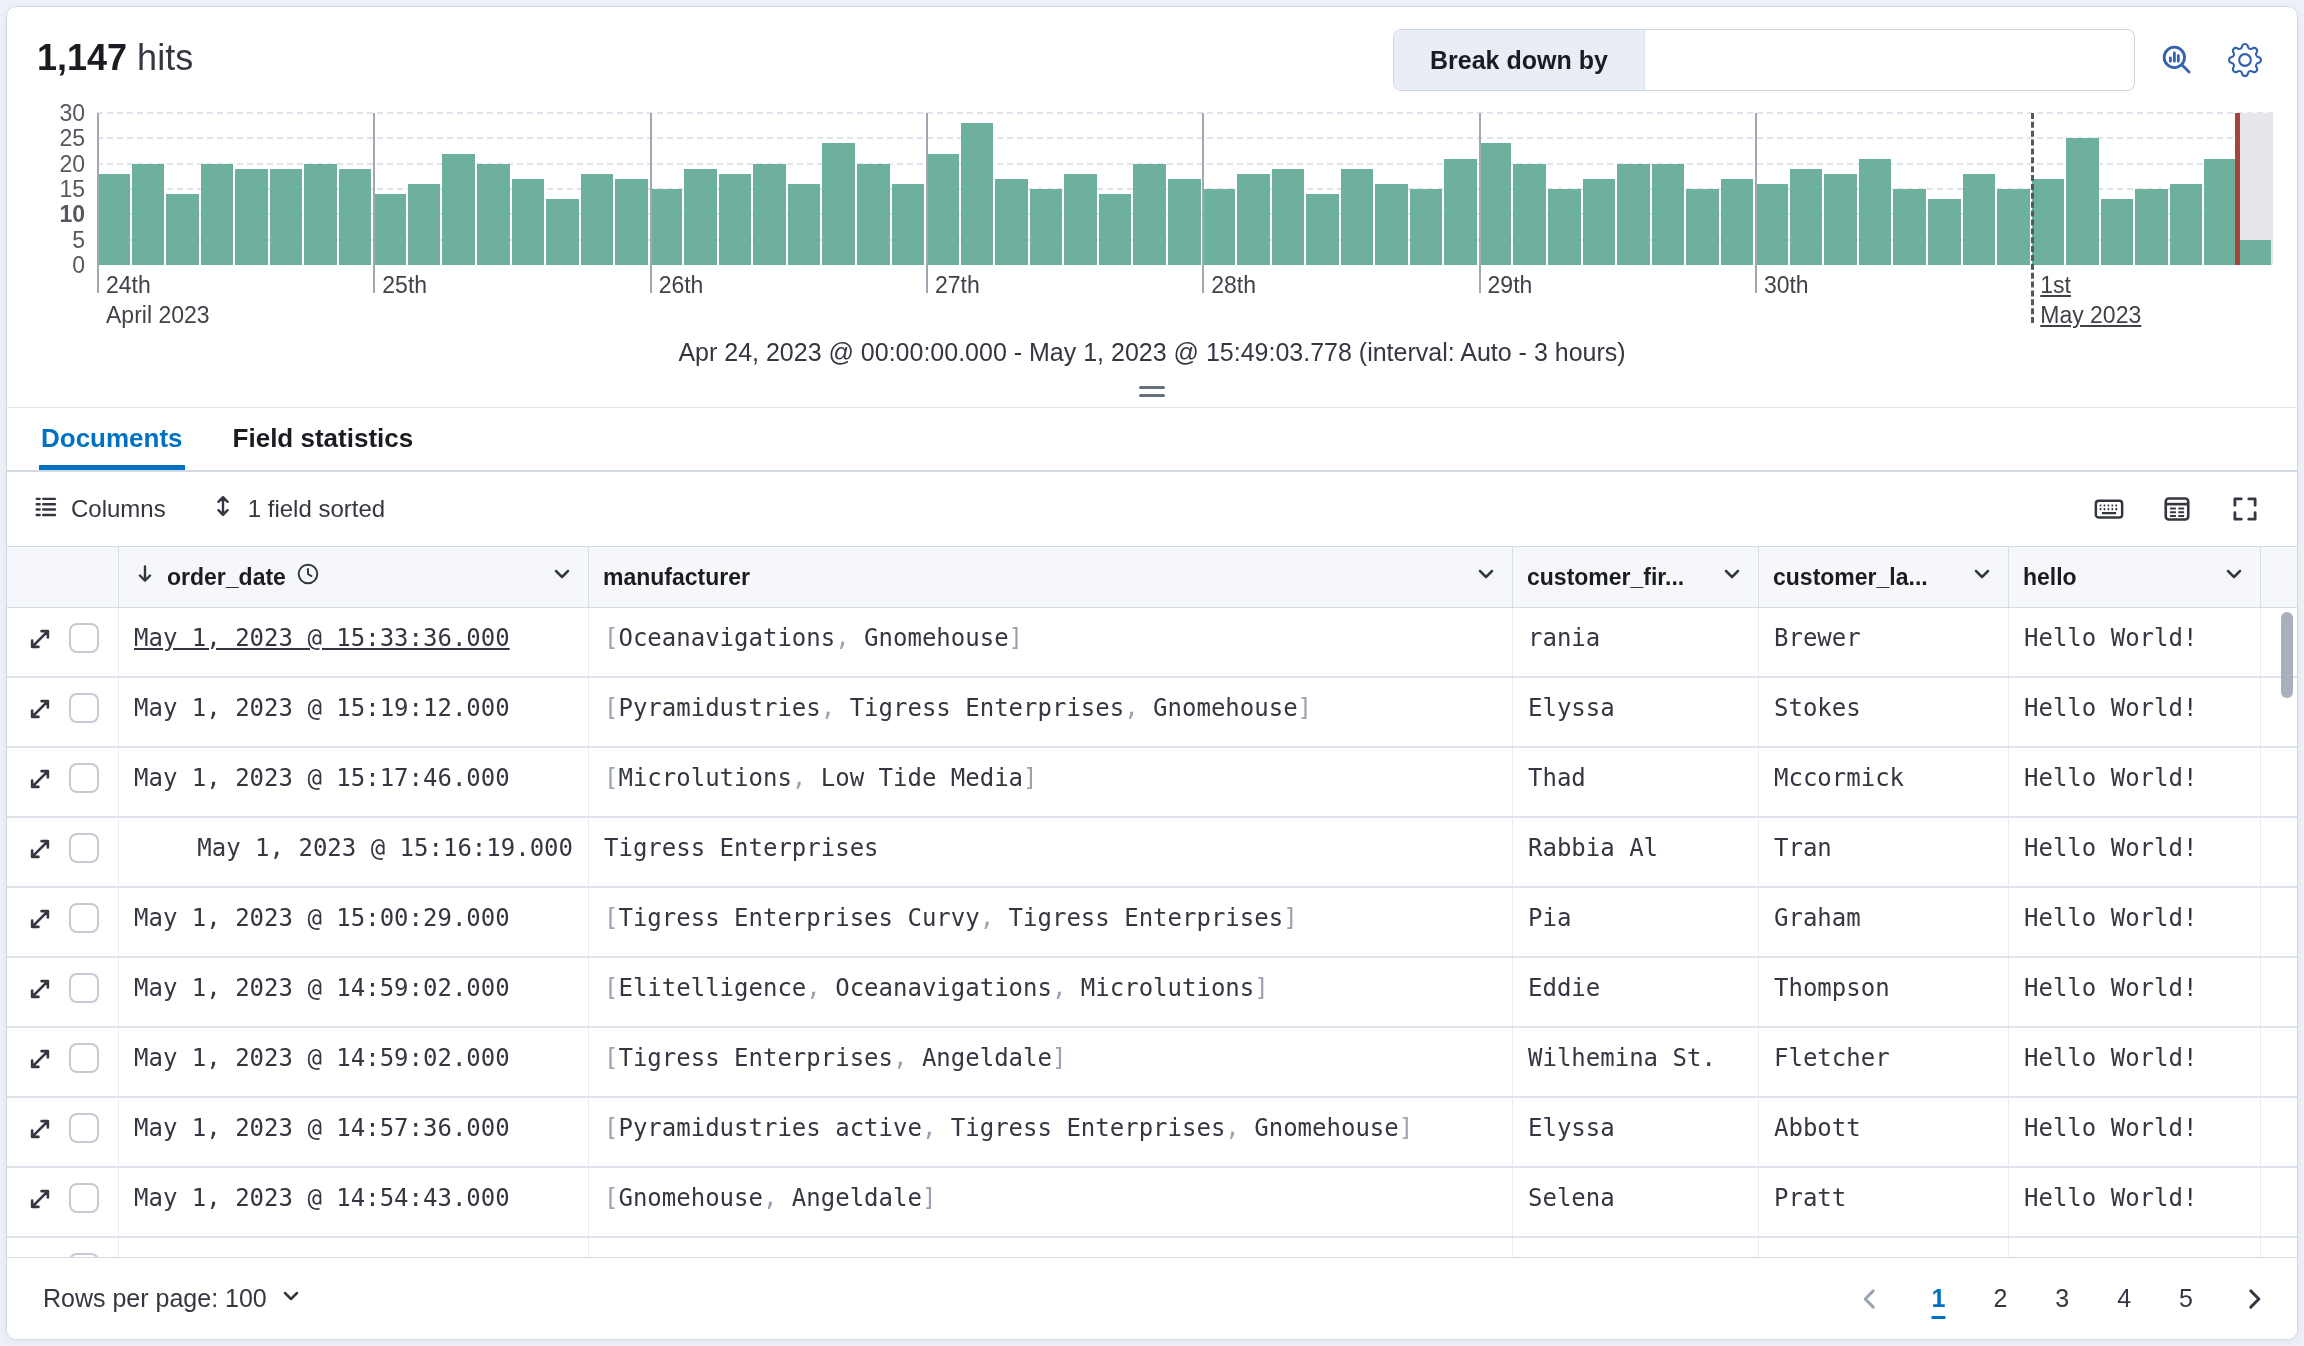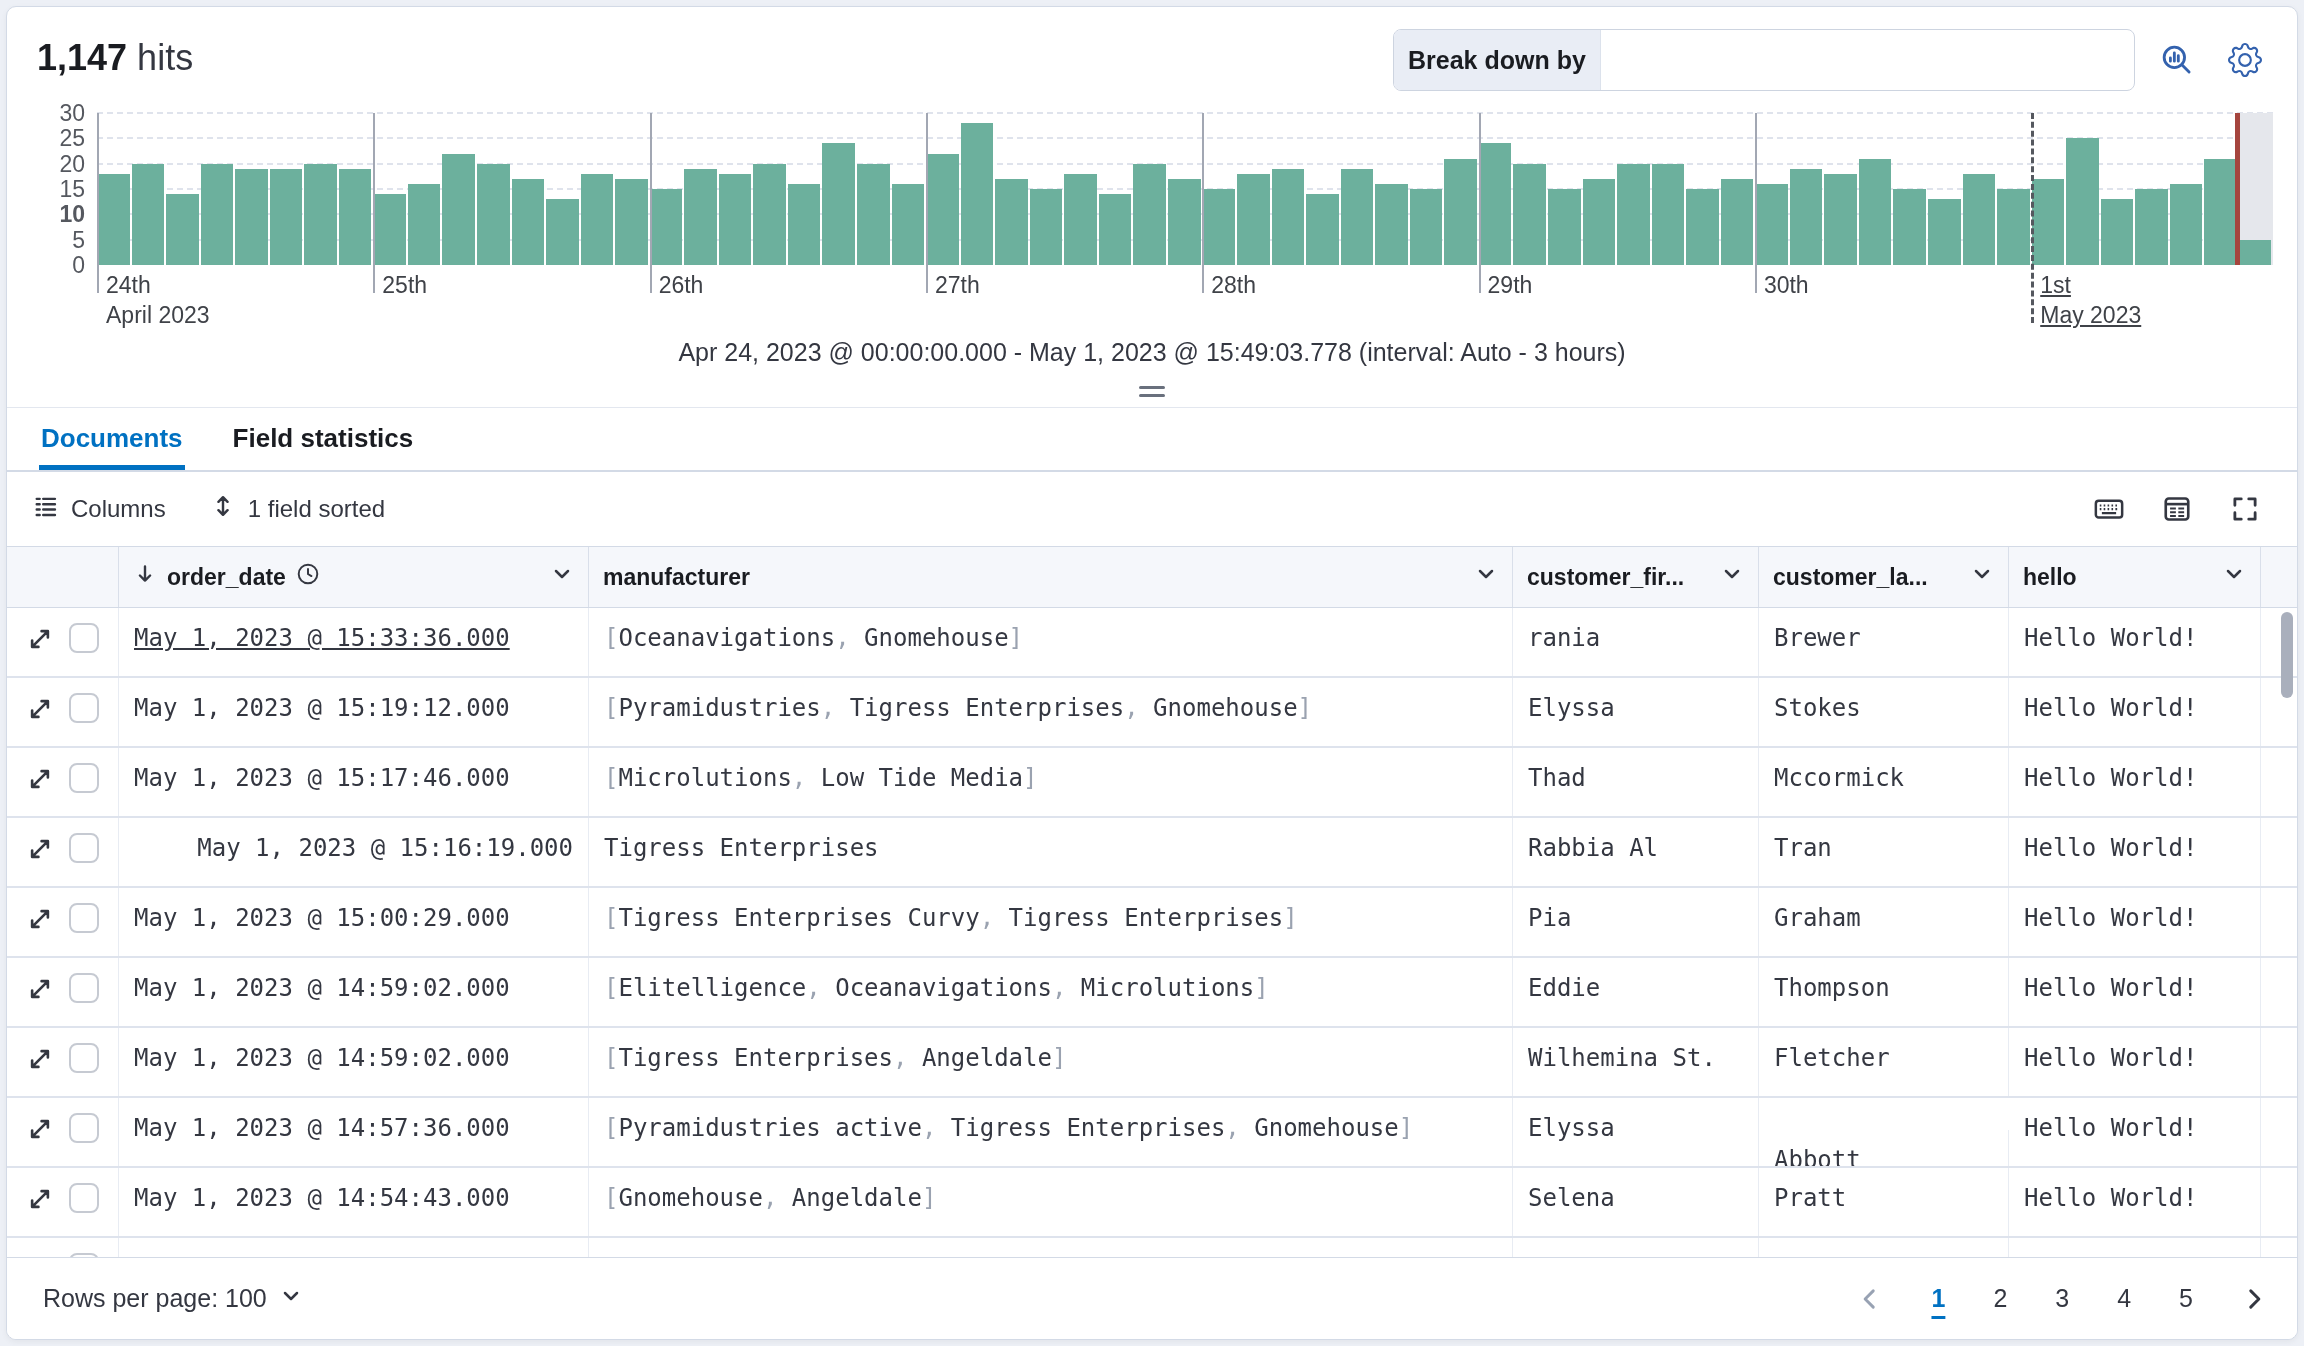--- a/index.html
+++ b/index.html
@@ -8,21 +8,21 @@
   .panel{position:absolute;inset:6px;background:#fff;border:1px solid #D3DAE6;border-radius:10px;
     display:flex;flex-direction:column;overflow:hidden;box-shadow:0 2px 6px rgba(0,0,0,.05);}
 
   
   .top{display:flex;justify-content:space-between;align-items:flex-start;padding:22px 26px 0 30px;height:104px;flex:none;}
   .hits{font-size:36px;color:#1A1C21;padding-top:8px;}
   .hits .num{font-weight:700;}
   .hits .lbl{font-weight:400;color:#343741;}
   .top-right{display:flex;align-items:center;gap:16px;}
   .breakdown{display:flex;height:62px;width:742px;border:1px solid #CDD4E0;border-radius:8px;overflow:hidden;background:#fff;}
-  .breakdown .prepend{background:#E9EDF5;display:flex;align-items:center;padding:0 14px;font-weight:700;font-size:25px;color:#1A1C21;border-right:1px solid #DCE2EC;}
+  .breakdown .prepend{background:#E9EDF5;display:flex;align-items:center;padding:0 36px;font-weight:700;font-size:25px;color:#1A1C21;border-right:1px solid #DCE2EC;}
   .breakdown .select{flex:1;display:flex;align-items:center;justify-content:space-between;padding:0 22px;font-size:26px;color:#69707D;cursor:pointer;}
   .icon-btn{width:52px;height:52px;display:flex;align-items:center;justify-content:center;background:none;border:none;cursor:pointer;padding:0;}
 
   
   .chart-wrap{display:grid;grid-template-columns:64px 1fr;margin:2px 24px 0 26px;flex:none;}
   .yaxis{position:relative;height:152px;}
   .ytick{position:absolute;right:12px;transform:translateY(50%);font-size:23px;color:#55585F;line-height:1;}
   .plot{position:relative;height:152px;}
   .grid{position:absolute;left:0;right:0;height:0;border-top:2px dashed #DFE3EC;z-index:1;}
   .shade{position:absolute;top:0;bottom:0;background:#E5E7EC;z-index:2;}
@@ -413,21 +413,21 @@
           <div class="row">
             <div class="ctrl" style="width: 112px; flex: 0 0 auto;">
               <span class="expand"><svg viewBox="0 0 16 16" width="28" height="28" fill="none" stroke="#343741" stroke-width="1.5" stroke-linecap="round" stroke-linejoin="round">
                   <path d="M3.5 12.5L12.5 3.5M3.5 12.5V8.9M3.5 12.5h3.6M12.5 3.5v3.6M12.5 3.5H8.9"></path>
                 </svg></span>
               <div class="checkbox"></div>
             </div>
             <div class="cell" style="width: 470px; flex: 0 0 auto;">May 1, 2023 @ 14:57:36.000</div>
             <div class="cell" style="width: 924px; flex: 0 0 auto;"><span class="bracket">[</span><span>Pyramidustries active</span><span class="comma">, </span><span>Tigress Enterprises</span><span class="comma">, </span><span>Gnomehouse</span><span class="bracket">]</span></div>
             <div class="cell" style="width: 246px; flex: 0 0 auto;">Elyssa</div>
-            <div class="cell" style="width: 250px; flex: 0 0 auto; margin-top: 32px;">Abbott</div>
+            <div class="cell" style="width: 250px; flex: 0 0 auto;">Abbott</div>
             <div class="cell" style="width: 252px; flex: 0 0 auto;">Hello World!</div>
           </div>
           <div class="row">
             <div class="ctrl" style="width: 112px; flex: 0 0 auto;">
               <span class="expand"><svg viewBox="0 0 16 16" width="28" height="28" fill="none" stroke="#343741" stroke-width="1.5" stroke-linecap="round" stroke-linejoin="round">
                   <path d="M3.5 12.5L12.5 3.5M3.5 12.5V8.9M3.5 12.5h3.6M12.5 3.5v3.6M12.5 3.5H8.9"></path>
                 </svg></span>
               <div class="checkbox"></div>
             </div>
             <div class="cell" style="width: 470px; flex: 0 0 auto;">May 1, 2023 @ 14:54:43.000</div>

